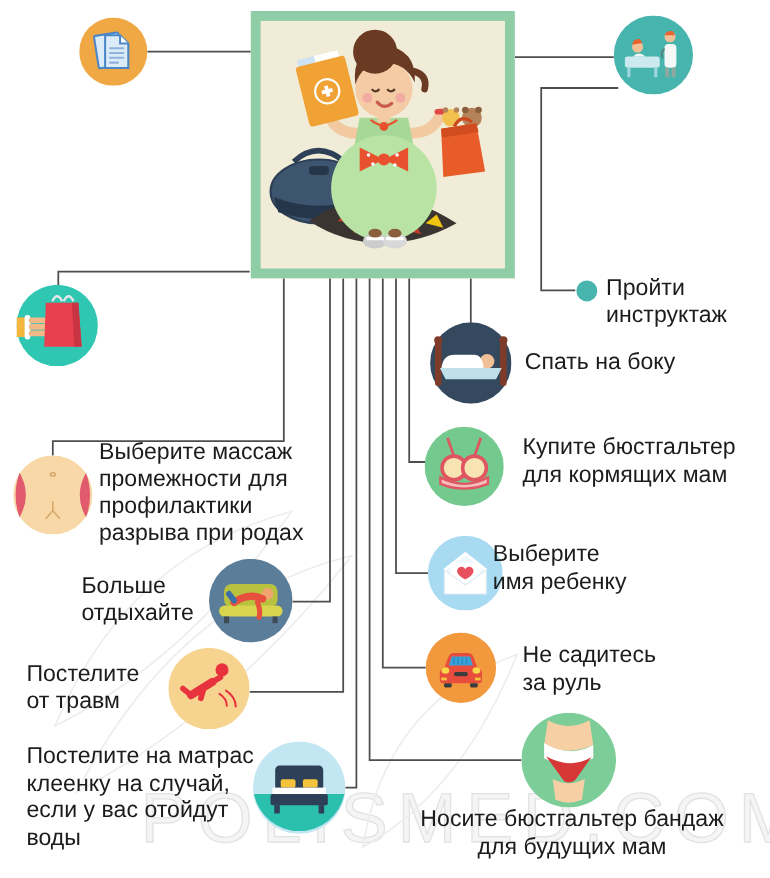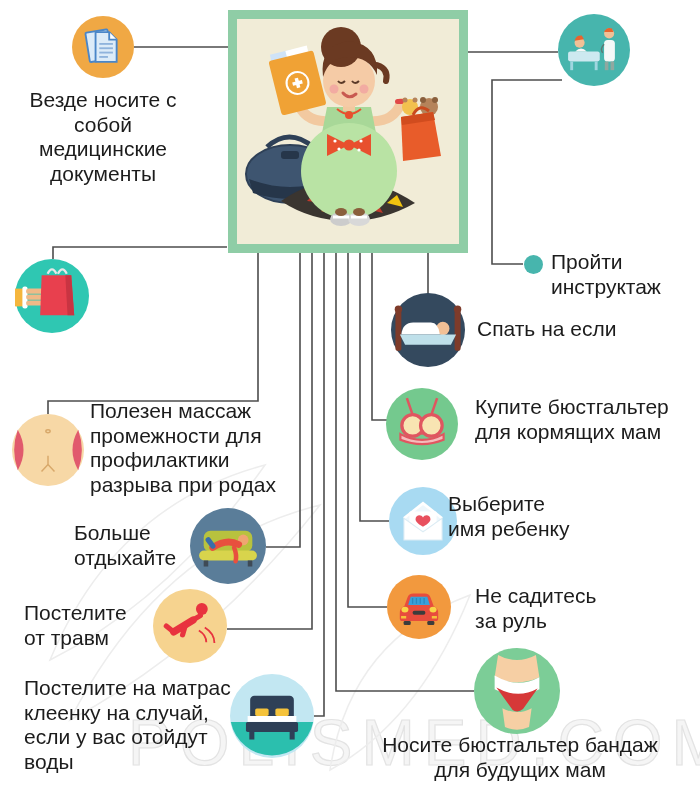--- a/index.html
+++ b/index.html
@@ -150,24 +150,20 @@
       <path d="M38 26 h22 l12 12 v36 h-34 z" fill="#dcebf8" stroke="#4a86c8" stroke-width="3"></path>
       <path d="M60 26 v12 h12" fill="#ffffff" stroke="#4a86c8" stroke-width="3"></path>
       <g stroke="#8fb3dc" stroke-width="3">
         <line x1="44" y1="45" x2="66" y2="45"></line>
           <line x1="44" y1="52" x2="66" y2="52"></line>
         <line x1="44" y1="59" x2="66" y2="59"></line>
           <line x1="44" y1="66" x2="58" y2="66"></line>
       </g>
     </svg>
   </div>
-  <div class="lbl center" style="left:6px;top:88px;width:194px">Везде носите с
-собой
-медицинские
-документы</div>
 
   <div class="circle" style="left:558px;top:14px;width:72px;height:72px">
     <svg viewBox="0 0 100 100">
       <circle cx="50" cy="50" r="50" fill="#47b5ad"></circle>
       <rect x="14" y="52" width="44" height="14" rx="3" fill="#cde9f0"></rect>
       <rect x="17" y="66" width="4" height="12" fill="#9fd6e0"></rect>
       <rect x="51" y="66" width="4" height="12" fill="#9fd6e0"></rect>
       <circle cx="30" cy="40" r="7" fill="#f2c096"></circle>
       <path d="M23 37 q2 -8 10 -7 l3 5 z" fill="#e8642e"></path>
       <path d="M24 52 q8 -8 16 0 z" fill="#f8f8f8"></path>
@@ -202,21 +198,21 @@
 
   <div class="circle" style="left:12px;top:414px;width:72px;height:72px">
     <svg viewBox="0 0 100 100">
       <circle cx="50" cy="50" r="50" fill="#f7d8a6"></circle>
       <path d="M8 22 q16 28 0 56 q-10 -28 0 -56 z" fill="#e15a6d"></path>
       <path d="M92 22 q-16 28 0 56 q10 -28 0 -56 z" fill="#e15a6d"></path>
       <ellipse cx="50" cy="24" rx="3" ry="2" fill="none" stroke="#d8a86a" stroke-width="2"></ellipse>
       <path d="M50 58 v12 M50 70 l-9 10 M50 70 l9 10" fill="none" stroke="#d8a86a" stroke-width="2"></path>
     </svg>
   </div>
-  <div class="lbl" style="left:90px;top:399px;width:245px">Полезен массаж
+  <div class="lbl" style="left:90px;top:399px;width:245px">Выберите массаж
 промежности для
 профилактики
 разрыва при родах</div>
 
   <div class="circle" style="left:190px;top:508px;width:76px;height:76px">
     <svg viewBox="0 0 100 100">
       <circle cx="50" cy="50" r="50" fill="#5a7d99"></circle>
       <rect x="18" y="30" width="64" height="28" rx="9" fill="#b8c23e"></rect>
       <rect x="12" y="56" width="76" height="13" rx="6.5" fill="#d8d44c"></rect>
       <rect x="18" y="69" width="6" height="8" fill="#3e4a56"></rect>
@@ -268,21 +264,21 @@
       <circle cx="50" cy="50" r="50" fill="#34495e"></circle>
       <rect x="6" y="22" width="8" height="56" rx="3.5" fill="#7e3b2a"></rect>
       <rect x="86" y="22" width="8" height="56" rx="3.5" fill="#7e3b2a"></rect>
       <circle cx="10" cy="22" r="5" fill="#7e3b2a"></circle>
       <circle cx="90" cy="22" r="5" fill="#7e3b2a"></circle>
       <circle cx="70" cy="48" r="9" fill="#f2c096"></circle>
       <path d="M14 56 q2 -16 16 -16 h24 q10 0 12 16 z" fill="#ffffff"></path>
       <path d="M12 56 h76 l-7 14 h-62 z" fill="#bfe0ea"></path>
     </svg>
   </div>
-  <div class="lbl" style="left:477px;top:317px;width:200px">Спать на если</div>
+  <div class="lbl" style="left:477px;top:317px;width:200px">Спать на боку</div>
 
   <div class="circle" style="left:386px;top:388px;width:72px;height:72px">
     <svg viewBox="0 0 100 100">
       <circle cx="50" cy="50" r="50" fill="#74c98e"></circle>
       <path d="M29 14 L38 40" stroke="#e05660" stroke-width="3.5" fill="none"></path>
       <path d="M71 14 L62 40" stroke="#e05660" stroke-width="3.5" fill="none"></path>
       <circle cx="37" cy="52" r="15" fill="#f8e4b2" stroke="#e05660" stroke-width="4.5"></circle>
       <circle cx="63" cy="52" r="15" fill="#f8e4b2" stroke="#e05660" stroke-width="4.5"></circle>
       <path d="M20 64 q30 16 60 0 l0 8 q-30 12 -60 0 z" fill="#f5bcbc" stroke="#e05660" stroke-width="3"></path>
       <circle cx="50" cy="62" r="3" fill="#e05660"></circle>

